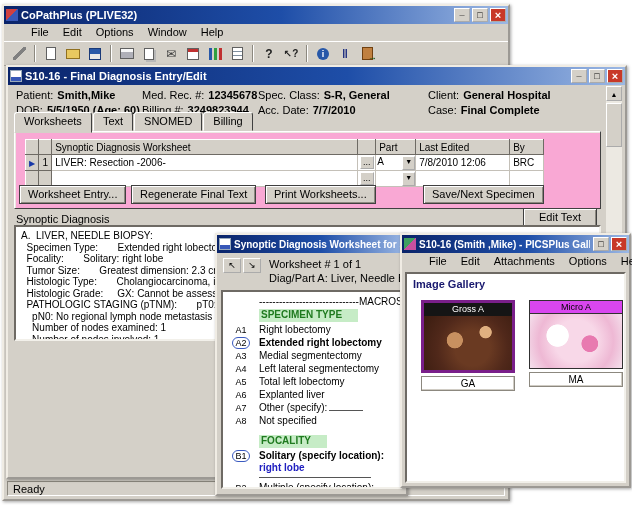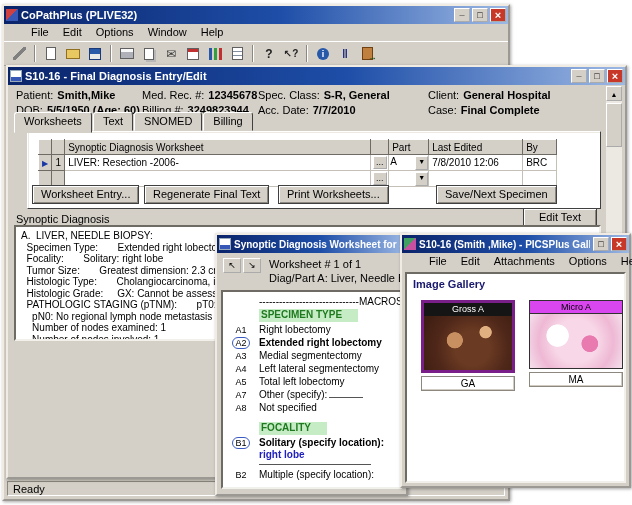--- a/index.html
+++ b/index.html
@@ -53,21 +53,21 @@
 .sunken{background:#fff;border:2px solid;border-color:#6e6a64 #f2f0ea #f2f0ea #6e6a64;}
 
 #fd-window{left:2px;top:59px;width:621px;height:414px;z-index:10;}
 .fieldgrid{position:absolute;left:8px;top:22px;display:grid;grid-template-columns:126px 116px 170px auto;row-gap:3px;}
 .f .l{margin-right:4px;}
 .f .v{font-weight:bold;}
 .tabs{position:absolute;left:6px;top:45px;display:flex;align-items:flex-end;}
 .tab{padding:2px 9px 3px;background:#d4d0c8;border:1px solid;border-color:#fff #404040 #d4d0c8 #fff;
   border-radius:3px 3px 0 0;margin-right:1px;}
 .tab.active{padding-bottom:5px;margin-bottom:-2px;z-index:2;position:relative;}
-.tabpage{position:absolute;left:19px;right:24px;top:64px;height:78px;background:#ffffff;
+.tabpage{position:absolute;left:6px;right:24px;top:64px;height:78px;background:#f9a8d4;
   border:1px solid;border-color:#fff #404040 #404040 #fff;box-shadow:inset 1px 1px 0 #ece9e2;}
 .grid{border-collapse:collapse;position:absolute;left:10px;top:7px;background:#fff;font-size:10px;}
 .grid th{background:#d4d0c8;border:1px solid;border-color:#fff #6e6a64 #6e6a64 #fff;font-weight:normal;
   padding:1px 3px;text-align:left;height:15px;}
 .grid td{border:1px solid #c4c0b8;padding:0 3px;height:16px;background:#fff;}
 .grid td.rowhdr{background:#d4d0c8;border-color:#fff #6e6a64 #6e6a64 #fff;text-align:center;}
 .sel-arrow::before{content:"▶";color:#1838a8;font-size:8px;}
 .mini-btn{display:inline-block;width:14px;background:#d4d0c8;border:1px outset #fff;text-align:center;font-size:9px;line-height:11px;}
 .combo{display:flex;align-items:stretch;height:14px;}
 .combo .cv{flex:1;padding-left:1px;}
@@ -328,20 +328,24 @@
         </div>
       <div class="wsitem">
           <span class="wscode"><span>A4</span></span>
           <span class="wslabel">Left lateral segmentectomy</span>
         </div>
       <div class="wsitem">
           <span class="wscode"><span>A5</span></span>
           <span class="wslabel">Total left lobectomy</span>
         </div>
       <div class="wsitem">
+          <span class="wscode"><span>A6</span></span>
+          <span class="wslabel">Explanted liver</span>
+        </div>
+      <div class="wsitem">
           <span class="wscode"><span>A7</span></span>
           <span class="wslabel"><span>Other (specify):</span><span class="blankline"></span></span>
         </div>
       <div class="wsitem">
           <span class="wscode"><span>A8</span></span>
           <span class="wslabel">Not specified</span>
         </div>
 
       <div class="wsgap"></div>
       <div class="wsheadrow"><span class="wshead">FOCALITY</span></div>

